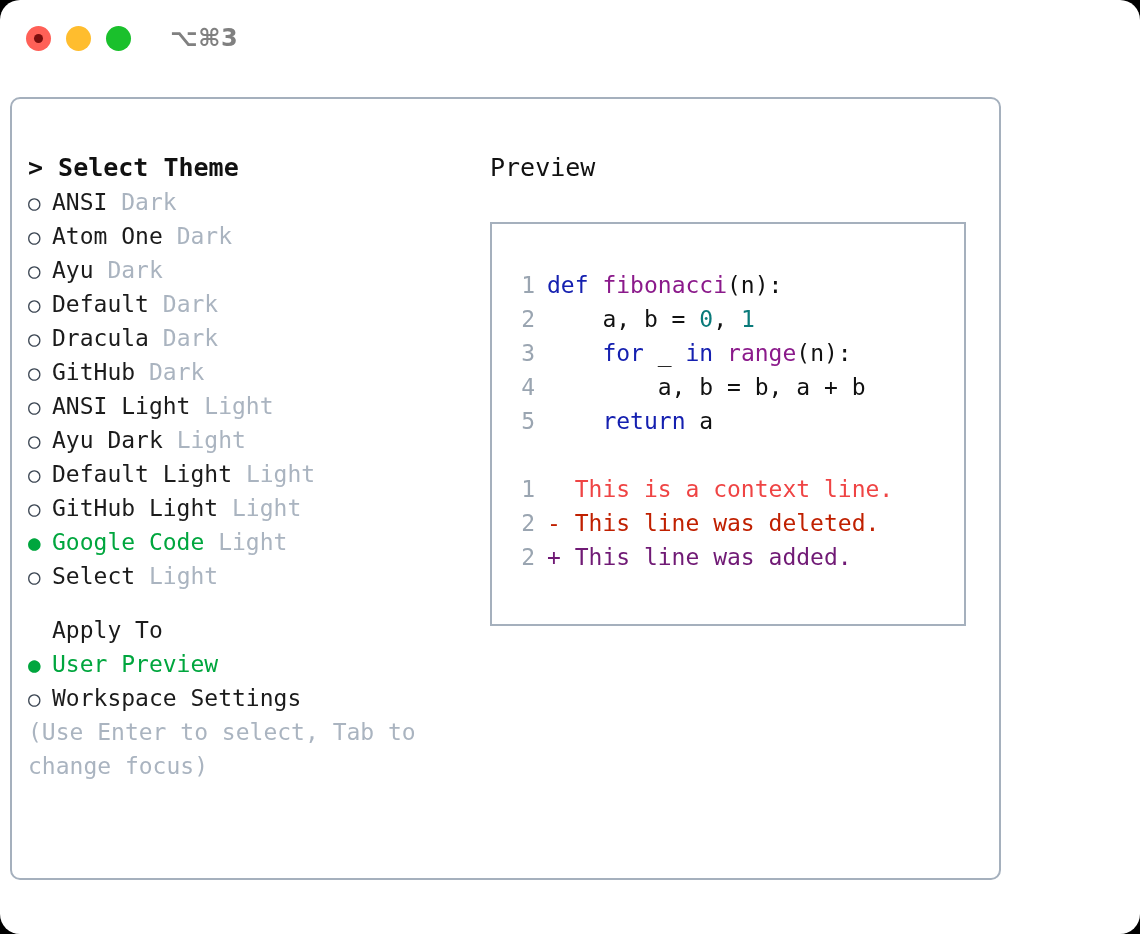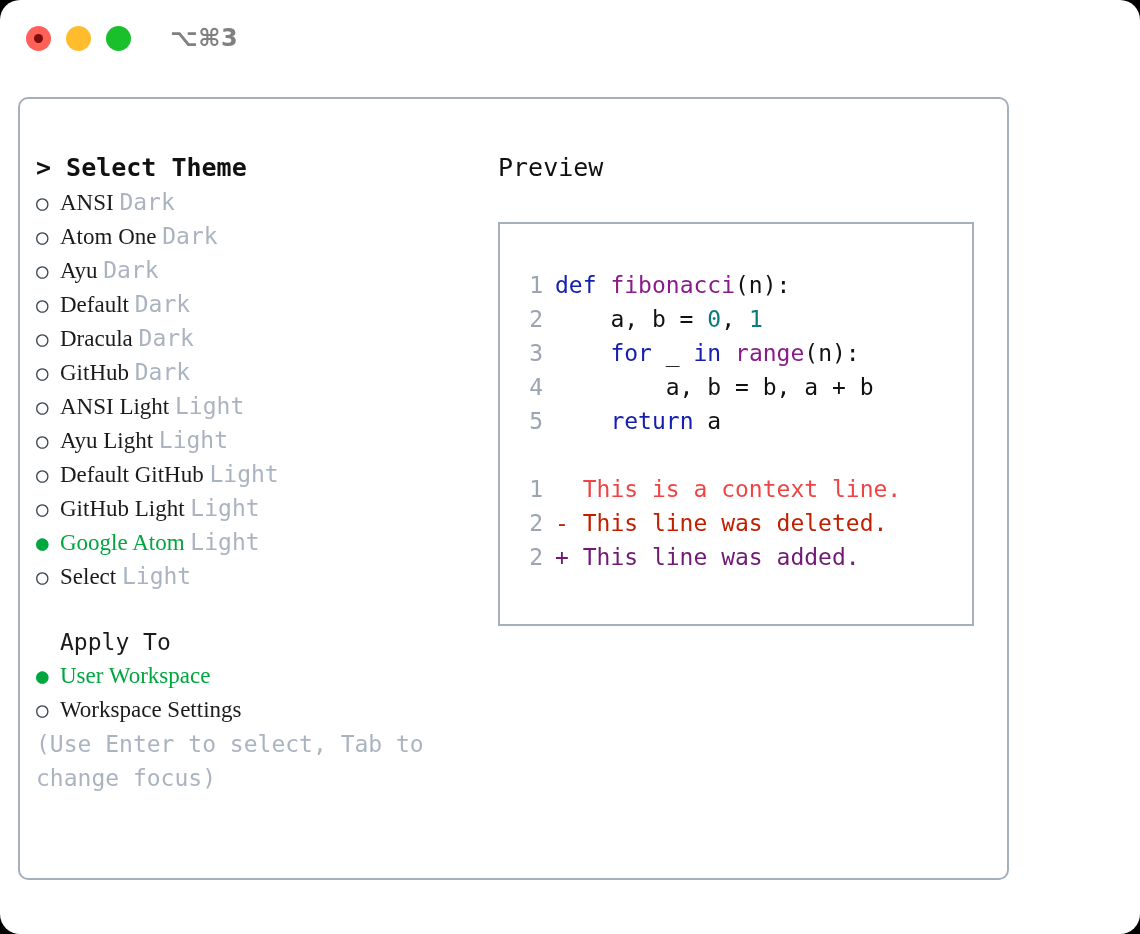--- a/index.html
+++ b/index.html
@@ -66,21 +66,21 @@
     font-family: "DejaVu Sans", sans-serif;
     font-size: 24px;
     font-weight: 700;
     color: #808080;
     letter-spacing: 0.5px;
   }
 
   
   #main-panel {
     position: absolute;
-    left: 18px;
+    left: 10px;
     top: 97px;
     width: 991px;
     height: 783px;
     border: 2px solid #a5b0bd;
     border-radius: 10px;
     box-sizing: border-box;
     background: #ffffff;
   }
 
   
@@ -112,35 +112,35 @@
   .bullet {
     display: inline-block;
     width: 24px;
     flex: 0 0 24px;
     font-size: 21px;
     line-height: 34px;
   }
   .bullet-off { color: #3d4754; }
   .bullet-on  { color: #00a63e; }
 
-  .theme-name { color: #1b1b1b; font-family: Liberation Serif, serif; }
+  .theme-name { color: #1b1b1b; }
   .theme-name.selected { color: #00a63e; }
   .theme-tag  { color: #aab4c0; }
 
   .apply-heading {
     font-family: "DejaVu Sans Mono", monospace;
     font-size: 23px;
     color: #1b1b1b;
     line-height: 34px;
     height: 34px;
     padding-left: 24px;
     white-space: pre;
   }
 
-  #apply-section { margin-top: 32px; }
+  #apply-section { margin-top: 20px; }
 
   #hint-text {
     font-family: "DejaVu Sans Mono", monospace;
     font-size: 23px;
     color: #aab4c0;
     line-height: 34px;
     width: 400px;
   }
 
   
@@ -224,31 +224,31 @@
     <div id="theme-column">
       <div class="col-heading">&gt; Select Theme</div>
       <div id="theme-list">
           <div class="theme-row"><span class="bullet bullet-off">○</span><span class="theme-name">ANSI </span><span class="theme-tag">Dark</span></div>
           <div class="theme-row"><span class="bullet bullet-off">○</span><span class="theme-name">Atom One </span><span class="theme-tag">Dark</span></div>
           <div class="theme-row"><span class="bullet bullet-off">○</span><span class="theme-name">Ayu </span><span class="theme-tag">Dark</span></div>
           <div class="theme-row"><span class="bullet bullet-off">○</span><span class="theme-name">Default </span><span class="theme-tag">Dark</span></div>
           <div class="theme-row"><span class="bullet bullet-off">○</span><span class="theme-name">Dracula </span><span class="theme-tag">Dark</span></div>
           <div class="theme-row"><span class="bullet bullet-off">○</span><span class="theme-name">GitHub </span><span class="theme-tag">Dark</span></div>
           <div class="theme-row"><span class="bullet bullet-off">○</span><span class="theme-name">ANSI Light </span><span class="theme-tag">Light</span></div>
-          <div class="theme-row"><span class="bullet bullet-off">○</span><span class="theme-name">Ayu Light </span><span class="theme-tag">Light</span></div>
-          <div class="theme-row"><span class="bullet bullet-off">○</span><span class="theme-name">Default GitHub </span><span class="theme-tag">Light</span></div>
+          <div class="theme-row"><span class="bullet bullet-off">○</span><span class="theme-name">Ayu Dark </span><span class="theme-tag">Light</span></div>
+          <div class="theme-row"><span class="bullet bullet-off">○</span><span class="theme-name">Default Light </span><span class="theme-tag">Light</span></div>
           <div class="theme-row"><span class="bullet bullet-off">○</span><span class="theme-name">GitHub Light </span><span class="theme-tag">Light</span></div>
-          <div class="theme-row"><span class="bullet bullet-on">●</span><span class="theme-name selected">Google Atom </span><span class="theme-tag">Light</span></div>
+          <div class="theme-row"><span class="bullet bullet-on">●</span><span class="theme-name selected">Google Code </span><span class="theme-tag">Light</span></div>
           <div class="theme-row"><span class="bullet bullet-off">○</span><span class="theme-name">Select </span><span class="theme-tag">Light</span></div>
         </div>
 
       <div id="apply-section">
         <div class="apply-heading">Apply To</div>
         <div id="apply-list">
-            <div class="theme-row"><span class="bullet bullet-on">●</span><span class="theme-name selected">User Workspace</span></div>
+            <div class="theme-row"><span class="bullet bullet-on">●</span><span class="theme-name selected">User Preview</span></div>
             <div class="theme-row"><span class="bullet bullet-off">○</span><span class="theme-name">Workspace Settings</span></div>
           </div>
       </div>
 
       <div id="hint-text">(Use Enter to select, Tab to change focus)</div>
     </div>
 
     <div id="preview-column">
       <div id="preview-heading">Preview</div>
       <div id="code-panel">

